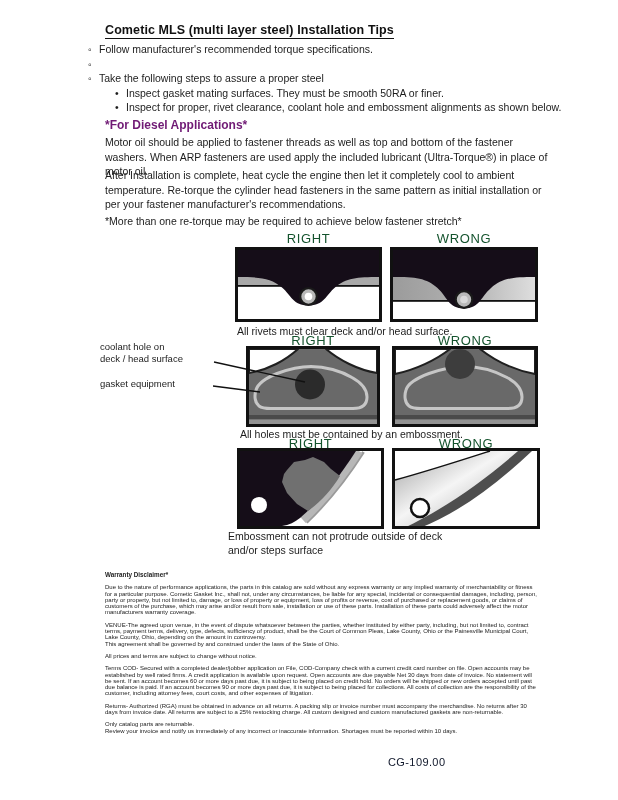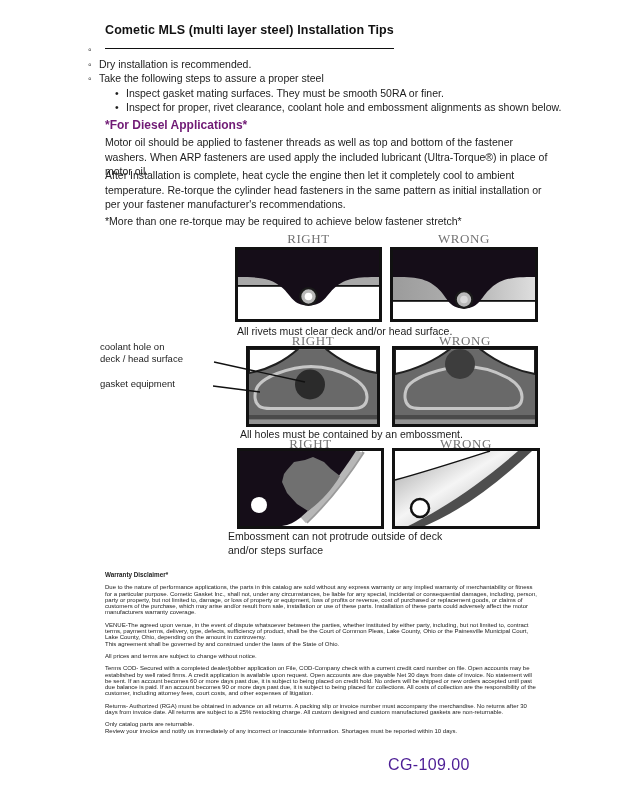--- a/index.html
+++ b/index.html
@@ -5,55 +5,55 @@
   * { box-sizing: border-box; margin: 0; padding: 0; }
   html, body { background: #ffffff; }
   body { font-family: "Liberation Sans", sans-serif; }
   .page {
     position: relative; width: 618px; height: 800px;
     background: #ffffff; overflow: hidden; color: #1a1a1a;
   }
   .abs { position: absolute; }
   .title {
     font-size: 12.5px; font-weight: bold; color: #111;
-    border-bottom: 1.6px solid #111; padding-bottom: 11px; display: inline-block;
+    border-bottom: 1.6px solid #111; padding-bottom: 1px; display: inline-block;
     letter-spacing: 0.1px;
   }
   .bullets { font-size: 10.5px; line-height: 14.5px; color: #1c1c1c; }
   .bullet-row { display: flex; }
   .bullet-glyph { width: 11px; flex: 0 0 11px; text-align: left; }
   .sub { margin-left: 27px; }
   .section-heading { font-size: 12px; font-weight: bold; color: #701a75; }
   .para { font-size: 10.5px; line-height: 14.6px; color: #1c1c1c; width: 452px; }
-  .fig-label { font-size: 13px; letter-spacing: 0.6px; color: #737373; text-align: center; font-family: Liberation Serif, serif; }
+  .fig-label { font-size: 13px; letter-spacing: 0.6px; color: #14532d; text-align: center; }
   .fig-caption { font-size: 10.5px; color: #1c1c1c; line-height: 13.5px; }
   .diagram { display: block; }
   .callout { font-size: 9.5px; line-height: 11.5px; text-align: left; color: #1c1c1c; }
   .warranty { width: 434px; font-size: 6px; line-height: 6.3px; color: #222; }
   .warranty .w-head { font-weight: bold; font-size: 6.3px; margin-bottom: 6px; }
   .warranty .grp { margin-bottom: 6px; }
-  .partnum { font-size: 16px; letter-spacing: 0.4px; color: #4c1d95; }
+  .partnum { font-size: 11px; letter-spacing: 0.4px; color: #0f172a; }
   .leader { pointer-events: none; }
 </style>
 </head>
 <body>
 
 <div class="page">
 
   <div class="abs" style="left:105px; top:20px;">
     <span class="title">Cometic MLS (multi layer steel) Installation Tips</span>
   </div>
 
   <div class="abs bullets" style="left:88px; top:42px;">
     <div class="bullet-row">
       <span class="bullet-glyph">◦</span>
+      <span>Follow manufacturer's recommended torque specifications.</span>
     </div>
     <div class="bullet-row">
       <span class="bullet-glyph">◦</span>
-      <span>Dry installation is recommended.</span>
     </div>
     <div class="bullet-row">
       <span class="bullet-glyph">◦</span>
       <span>Take the following steps to assure a proper steel</span>
     </div>
     <div class="bullet-row sub">
       <span class="bullet-glyph">•</span>
       <span>Inspect gasket mating surfaces.  They must be smooth 50RA or finer.</span>
     </div>
     <div class="bullet-row sub">

